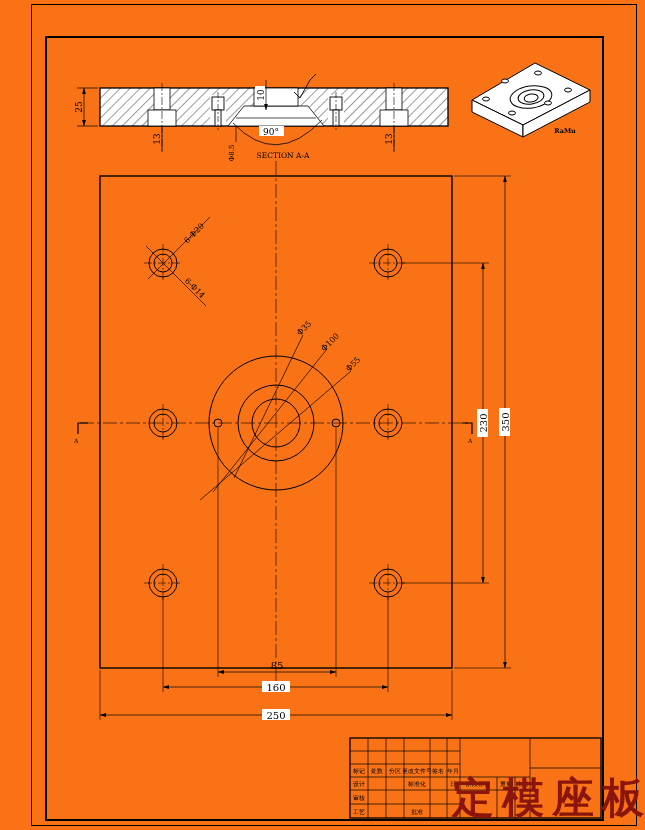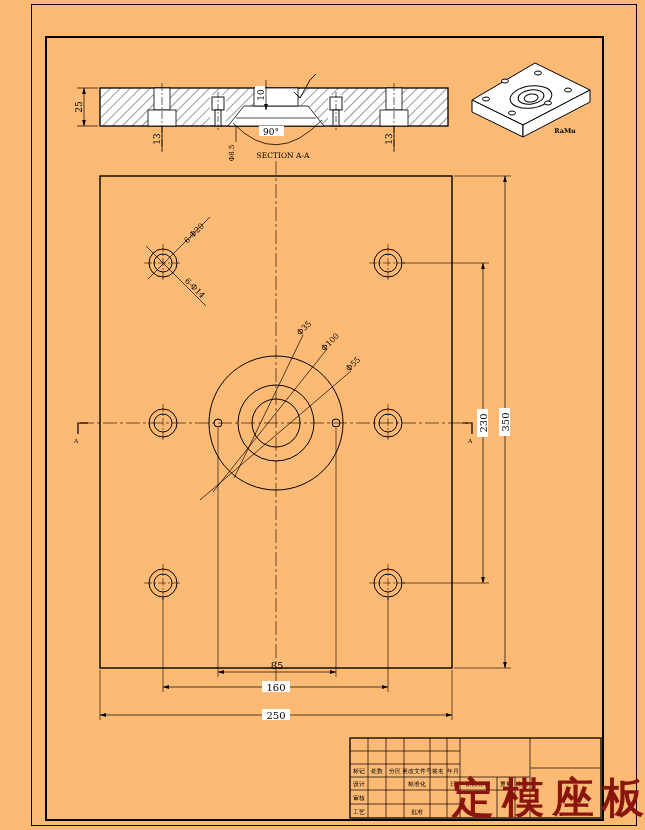--- a/index.html
+++ b/index.html
@@ -1,16 +1,16 @@
 <!DOCTYPE html>
 <html><head>
 <meta charset="utf-8">
 <style>
   html,body{margin:0;padding:0;background:#fff;}
-  .page{position:relative;width:645px;height:830px;background:#fdba74;overflow:hidden;
+  .page{position:relative;width:645px;height:830px;background:#f97316;overflow:hidden;
         font-family:"DejaVu Sans",sans-serif;}
   .border-outer{position:absolute;left:31px;top:4px;width:604px;height:820px;
         border:1px solid #000;}
   .border-inner{position:absolute;left:45px;top:36px;width:555px;height:781px;
         border:2px solid #000;}
   svg{position:absolute;left:0;top:0;}
   svg text{fill:#000;font-family:"DejaVu Serif","Liberation Serif",serif;}
   .stamp{position:absolute;left:452px;top:770px;font-size:42px;font-weight:bold;
         letter-spacing:8px;white-space:nowrap;
         font-family:"DejaVu Serif","Liberation Serif",serif;}

